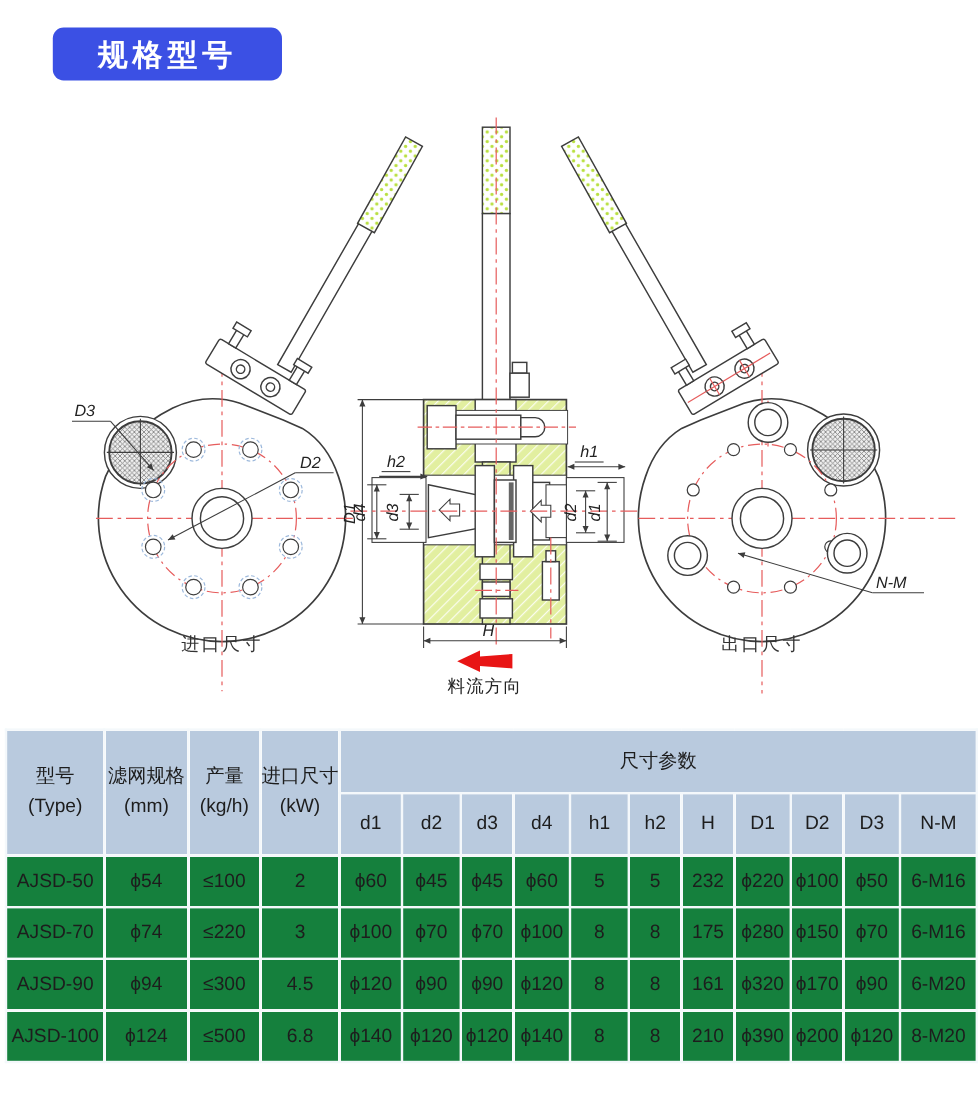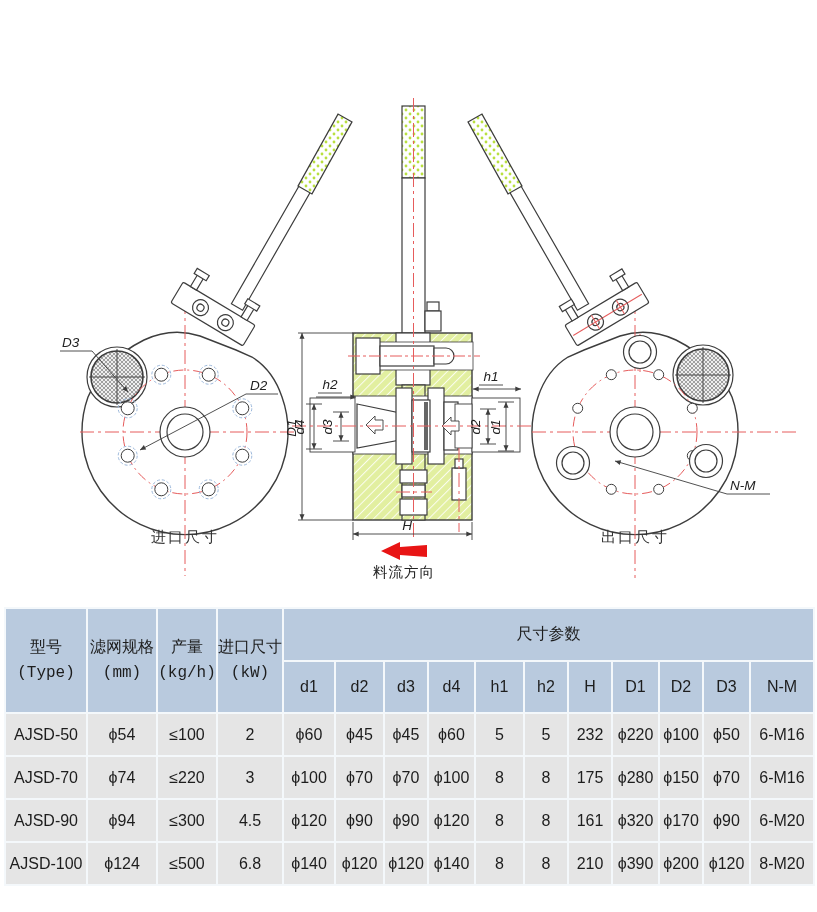--- a/index.html
+++ b/index.html
@@ -27,28 +27,29 @@
     border:1px solid #b9c9dd;
   }
   table.spec th, table.spec td {
     border:2px solid #f4f8fb; font-weight:normal; padding:0;
     overflow:hidden; white-space:nowrap;
   }
   table.spec thead th { background:#b9cade; }
   table.spec thead tr.h1 th { height:53px; }
   table.spec thead tr.h2 th { height:52px; }
   table.spec thead th.twoline { height:105px; }
-  table.spec thead th.twoline div { line-height:1.55;font-family:Liberation Mono, monospace; }
-  table.spec tbody td { background:#e5e5e5; height:43px; }
+  table.spec thead th.twoline div { line-height:1.55; }
+  table.spec tbody td { background:#15803d; height:43px; }
 </style>
 </head>
 <body>
 
 <div class="page">
 
+  <div class="badge">规格型号</div>
 
   <svg class="drawing" width="817" height="600" viewBox="0 0 817 600">
     <defs>
       <pattern id="hatch" width="6.5" height="6.5" patternUnits="userSpaceOnUse" patternTransform="rotate(45)">
         <rect width="6.5" height="6.5" fill="#e2efa0"></rect>
         <line x1="0" y1="0" x2="0" y2="6.5" stroke="#ffffff" stroke-opacity="0.85" stroke-width="2"></line>
       </pattern>
       <pattern id="dots" width="8" height="8" patternUnits="userSpaceOnUse">
         <rect width="8" height="8" fill="#ffffff"></rect>
         <circle cx="2" cy="2" r="1.4" fill="#b9e03f"></circle>

